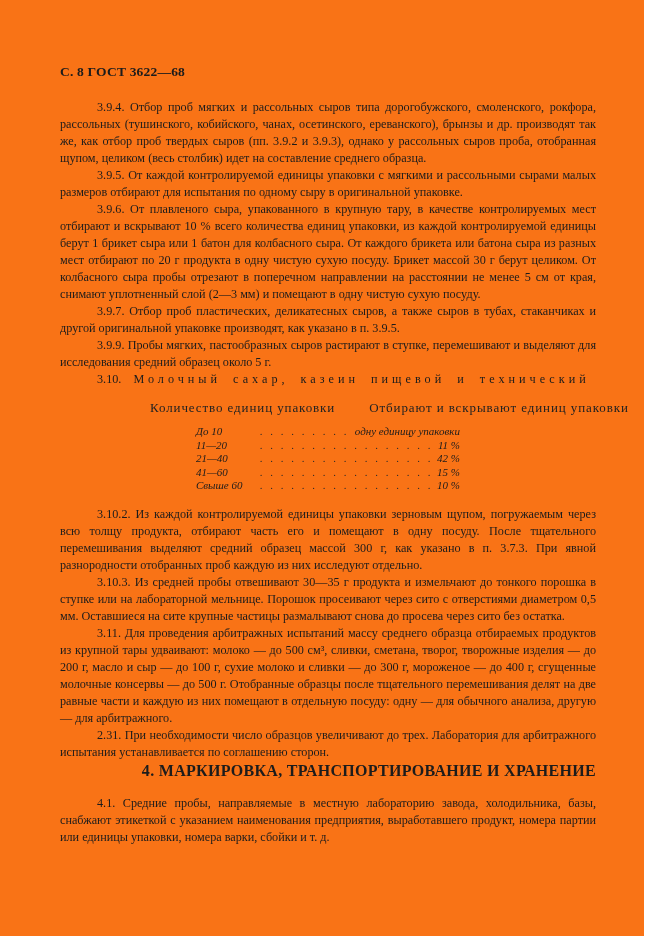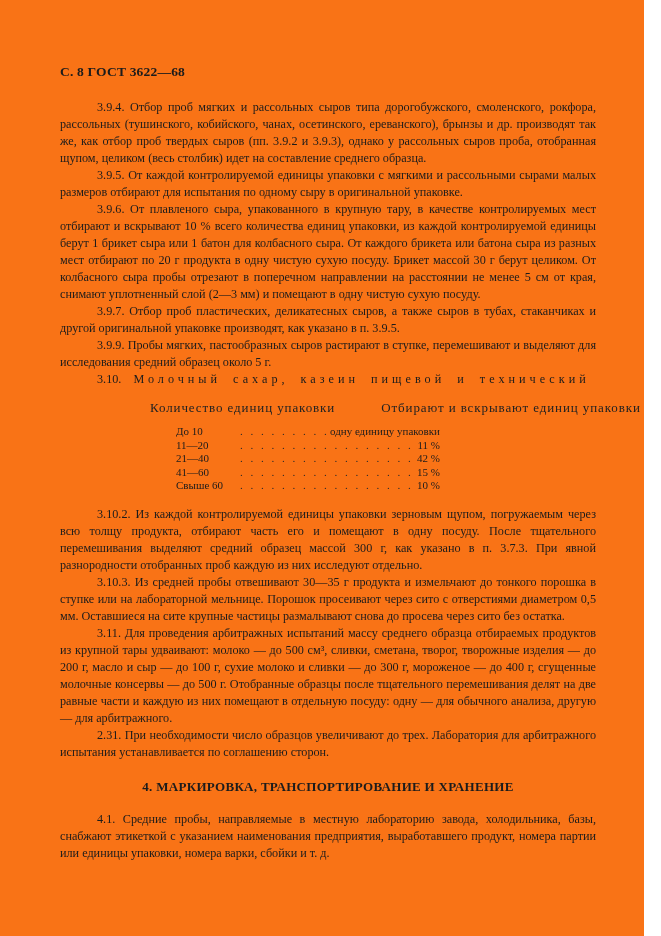--- a/index.html
+++ b/index.html
@@ -46,45 +46,46 @@
     font-size: 11px;
   }
   .t-head {
     display: flex;
     font-size: 13px;
     letter-spacing: 0.9px;
     color: #222;
     margin: 0 0 9px 2px;
     white-space: nowrap;
   }
-  .t-h2 { margin-left: 46px; }
+  .t-h2 { margin-left: 34px; }
   .t-row {
     display: flex;
     align-items: baseline;
     line-height: 13.6px;
-    margin-left: 28px;
+    margin-left: 48px;
     width: 264px;
     white-space: nowrap;
+    font-style: italic;
   }
   .t-qty { flex: 0 0 auto; min-width: 58px; }
   .t-dots {
     flex: 1 1 auto;
     overflow: hidden;
     white-space: nowrap;
     letter-spacing: 2.5px;
     padding: 0 5px 0 6px;
     color: #2a2a2a;
   }
   .t-val { flex: 0 0 auto; }
   
   .section-heading {
-    margin: 17px 0 16px 0;
-    font-size: 13px;
+    margin: 1px 0 16px 0;
+    font-size: 16px;
     font-weight: bold;
-    text-align: center;
+    text-align: right;
     text-indent: 0;
     letter-spacing: 0.3px;
   }
 </style>
 </head>
 <body>
 
 <div class="page">
 
   <div class="page-header">С. 8 ГОСТ 3622—68</div>

